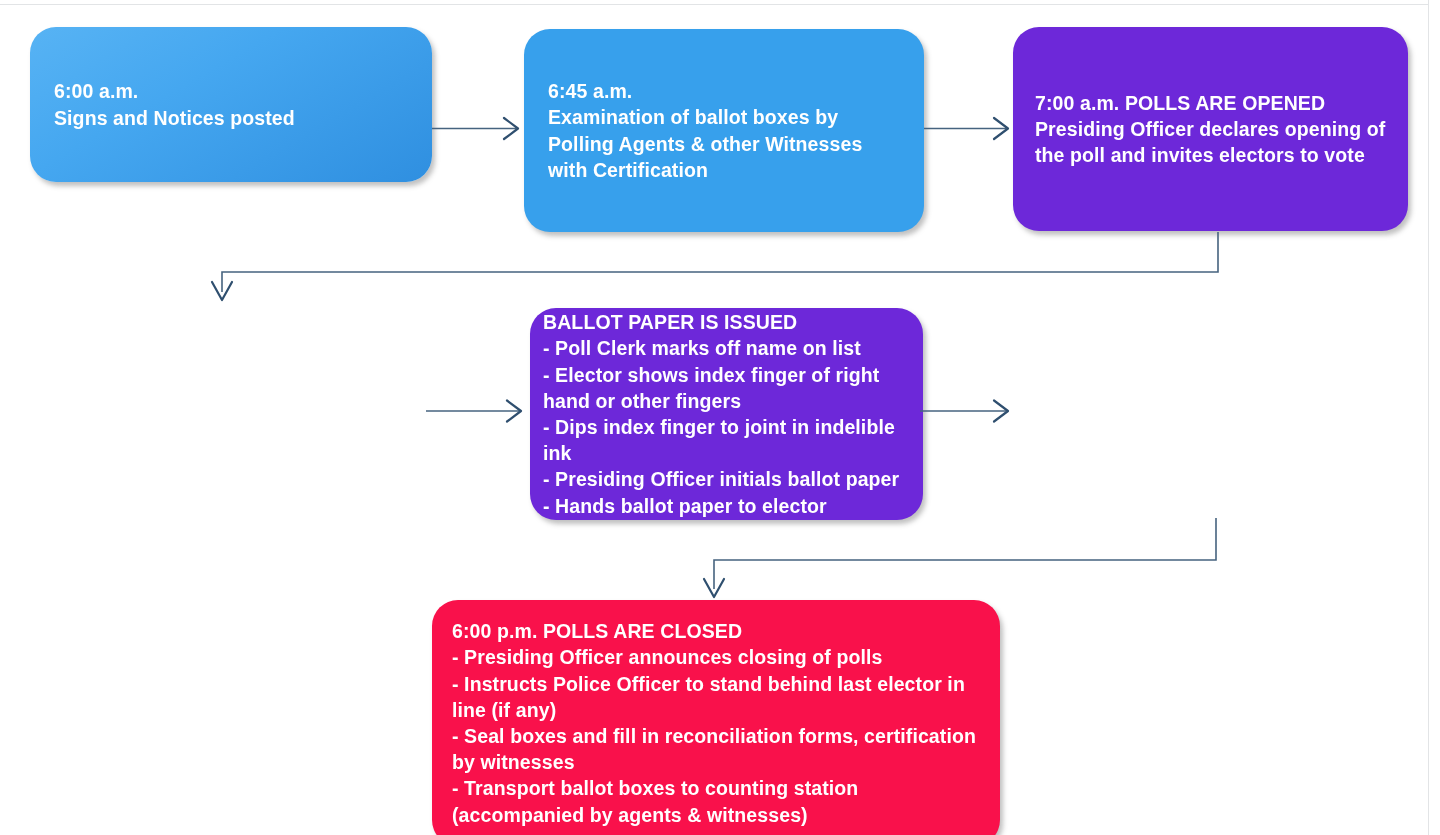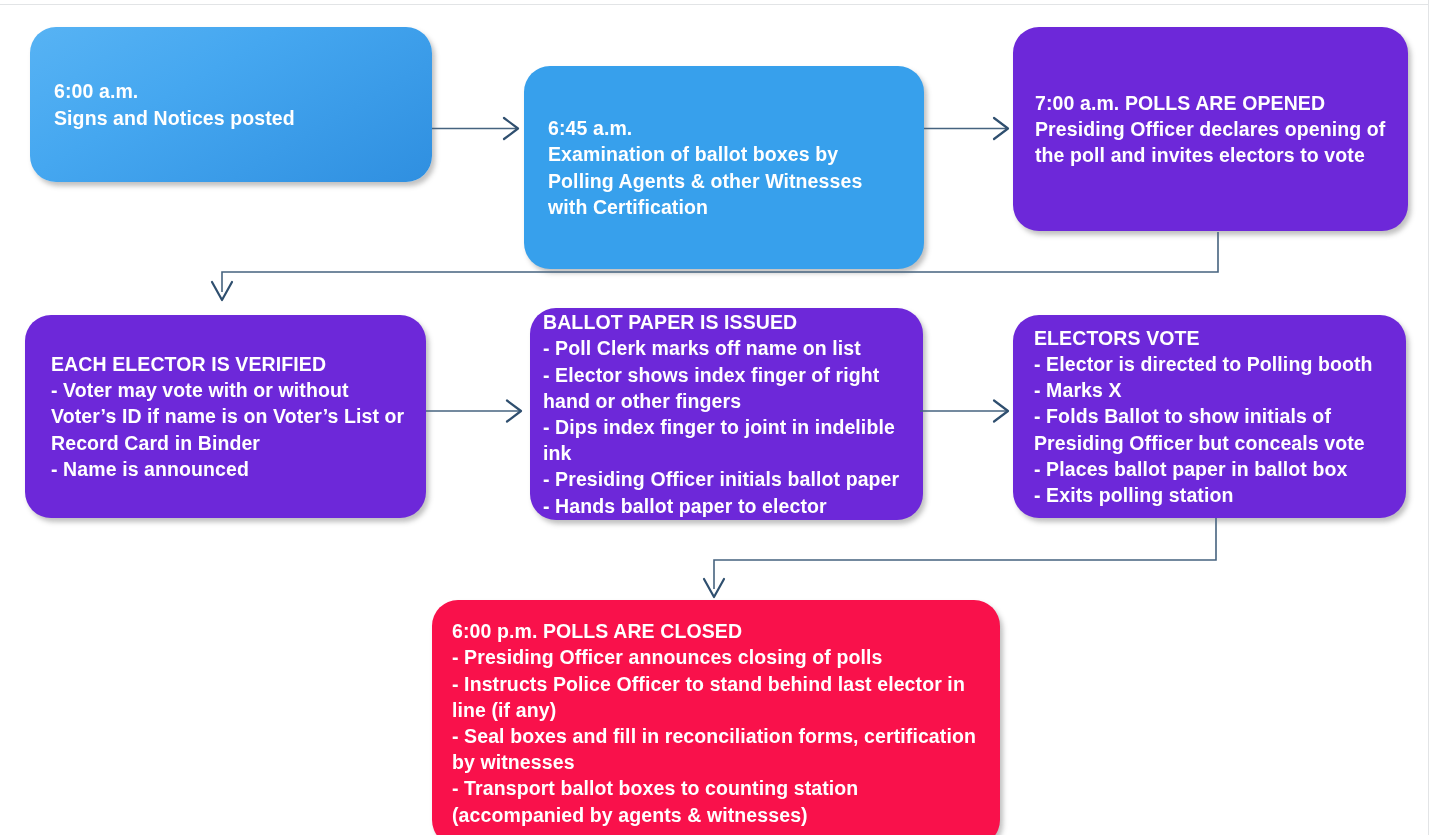--- a/index.html
+++ b/index.html
@@ -64,21 +64,21 @@
   }
   .node.green {
     background: #6d28d9;
   }
   .node.red {
     background: #f9114b;
   }
 
   
   #node-0 { left: 30px;   top: 27px;  width: 402px; height: 155px; font-size: 19.5px; }
-  #node-1 { left: 524px;  top: 29px;  width: 400px; height: 203px; font-size: 19.5px; margin-top: 37px; }
+  #node-1 { left: 524px;  top: 29px;  width: 400px; height: 203px; font-size: 19.5px; }
   #node-2 { left: 1013px; top: 27px;  width: 395px; height: 204px; font-size: 19.5px; }
 
   #node-3 { left: 25px;   top: 315px; width: 401px; height: 203px; font-size: 19.5px; }
   #node-4 { left: 530px;  top: 308px; width: 393px; height: 212px; font-size: 19.5px; }
   #node-5 { left: 1013px; top: 315px; width: 393px; height: 203px; font-size: 19.5px; }
 
   #node-6 { left: 432px;  top: 600px; width: 568px; height: 246px; font-size: 19.5px; }
 
   
   #node-4 .body { padding: 0 16px 0 13px; }
@@ -123,43 +123,30 @@
   <div class="node blue-flat" id="node-1">
     <div class="body">6:45 a.m.
  Examination of ballot boxes by Polling Agents &amp; other Witnesses with Certification</div>
   </div>
 
   <div class="node green" id="node-2">
     <div class="body">7:00 a.m. POLLS ARE OPENED
 Presiding Officer declares opening of the poll and invites electors to vote</div>
   </div>
 
-  <div class="node green" id="node-3">
-    <div class="body">EACH ELECTOR IS VERIFIED
-- Voter may vote with or without Voter’s ID if name is on Voter’s List or Record Card in Binder
-- Name is announced</div>
-  </div>
 
   <div class="node green" id="node-4">
     <div class="body">BALLOT PAPER IS ISSUED
 - Poll Clerk marks off name on list
 - Elector shows index finger of right hand or other fingers
 - Dips index finger to joint in indelible ink
 - Presiding Officer initials ballot paper
 - Hands ballot paper to elector</div>
   </div>
 
-  <div class="node green" id="node-5">
-    <div class="body">ELECTORS VOTE
-- Elector is directed to Polling booth
-- Marks X
-- Folds Ballot to show initials of Presiding Officer but conceals vote
-- Places ballot paper in ballot box
-- Exits polling station</div>
-  </div>
 
   <div class="node red" id="node-6">
     <div class="body">6:00 p.m. POLLS ARE CLOSED
 - Presiding Officer announces closing of polls
 - Instructs Police Officer to stand behind last elector in line (if any)
 - Seal boxes and fill in reconciliation forms, certification by witnesses
 - Transport ballot boxes to counting station (accompanied by agents &amp; witnesses)</div>
   </div>
 
   <svg class="connector" style="left:0;top:0;width:1440px;height:835px;position:absolute;" viewBox="0 0 1440 835">

